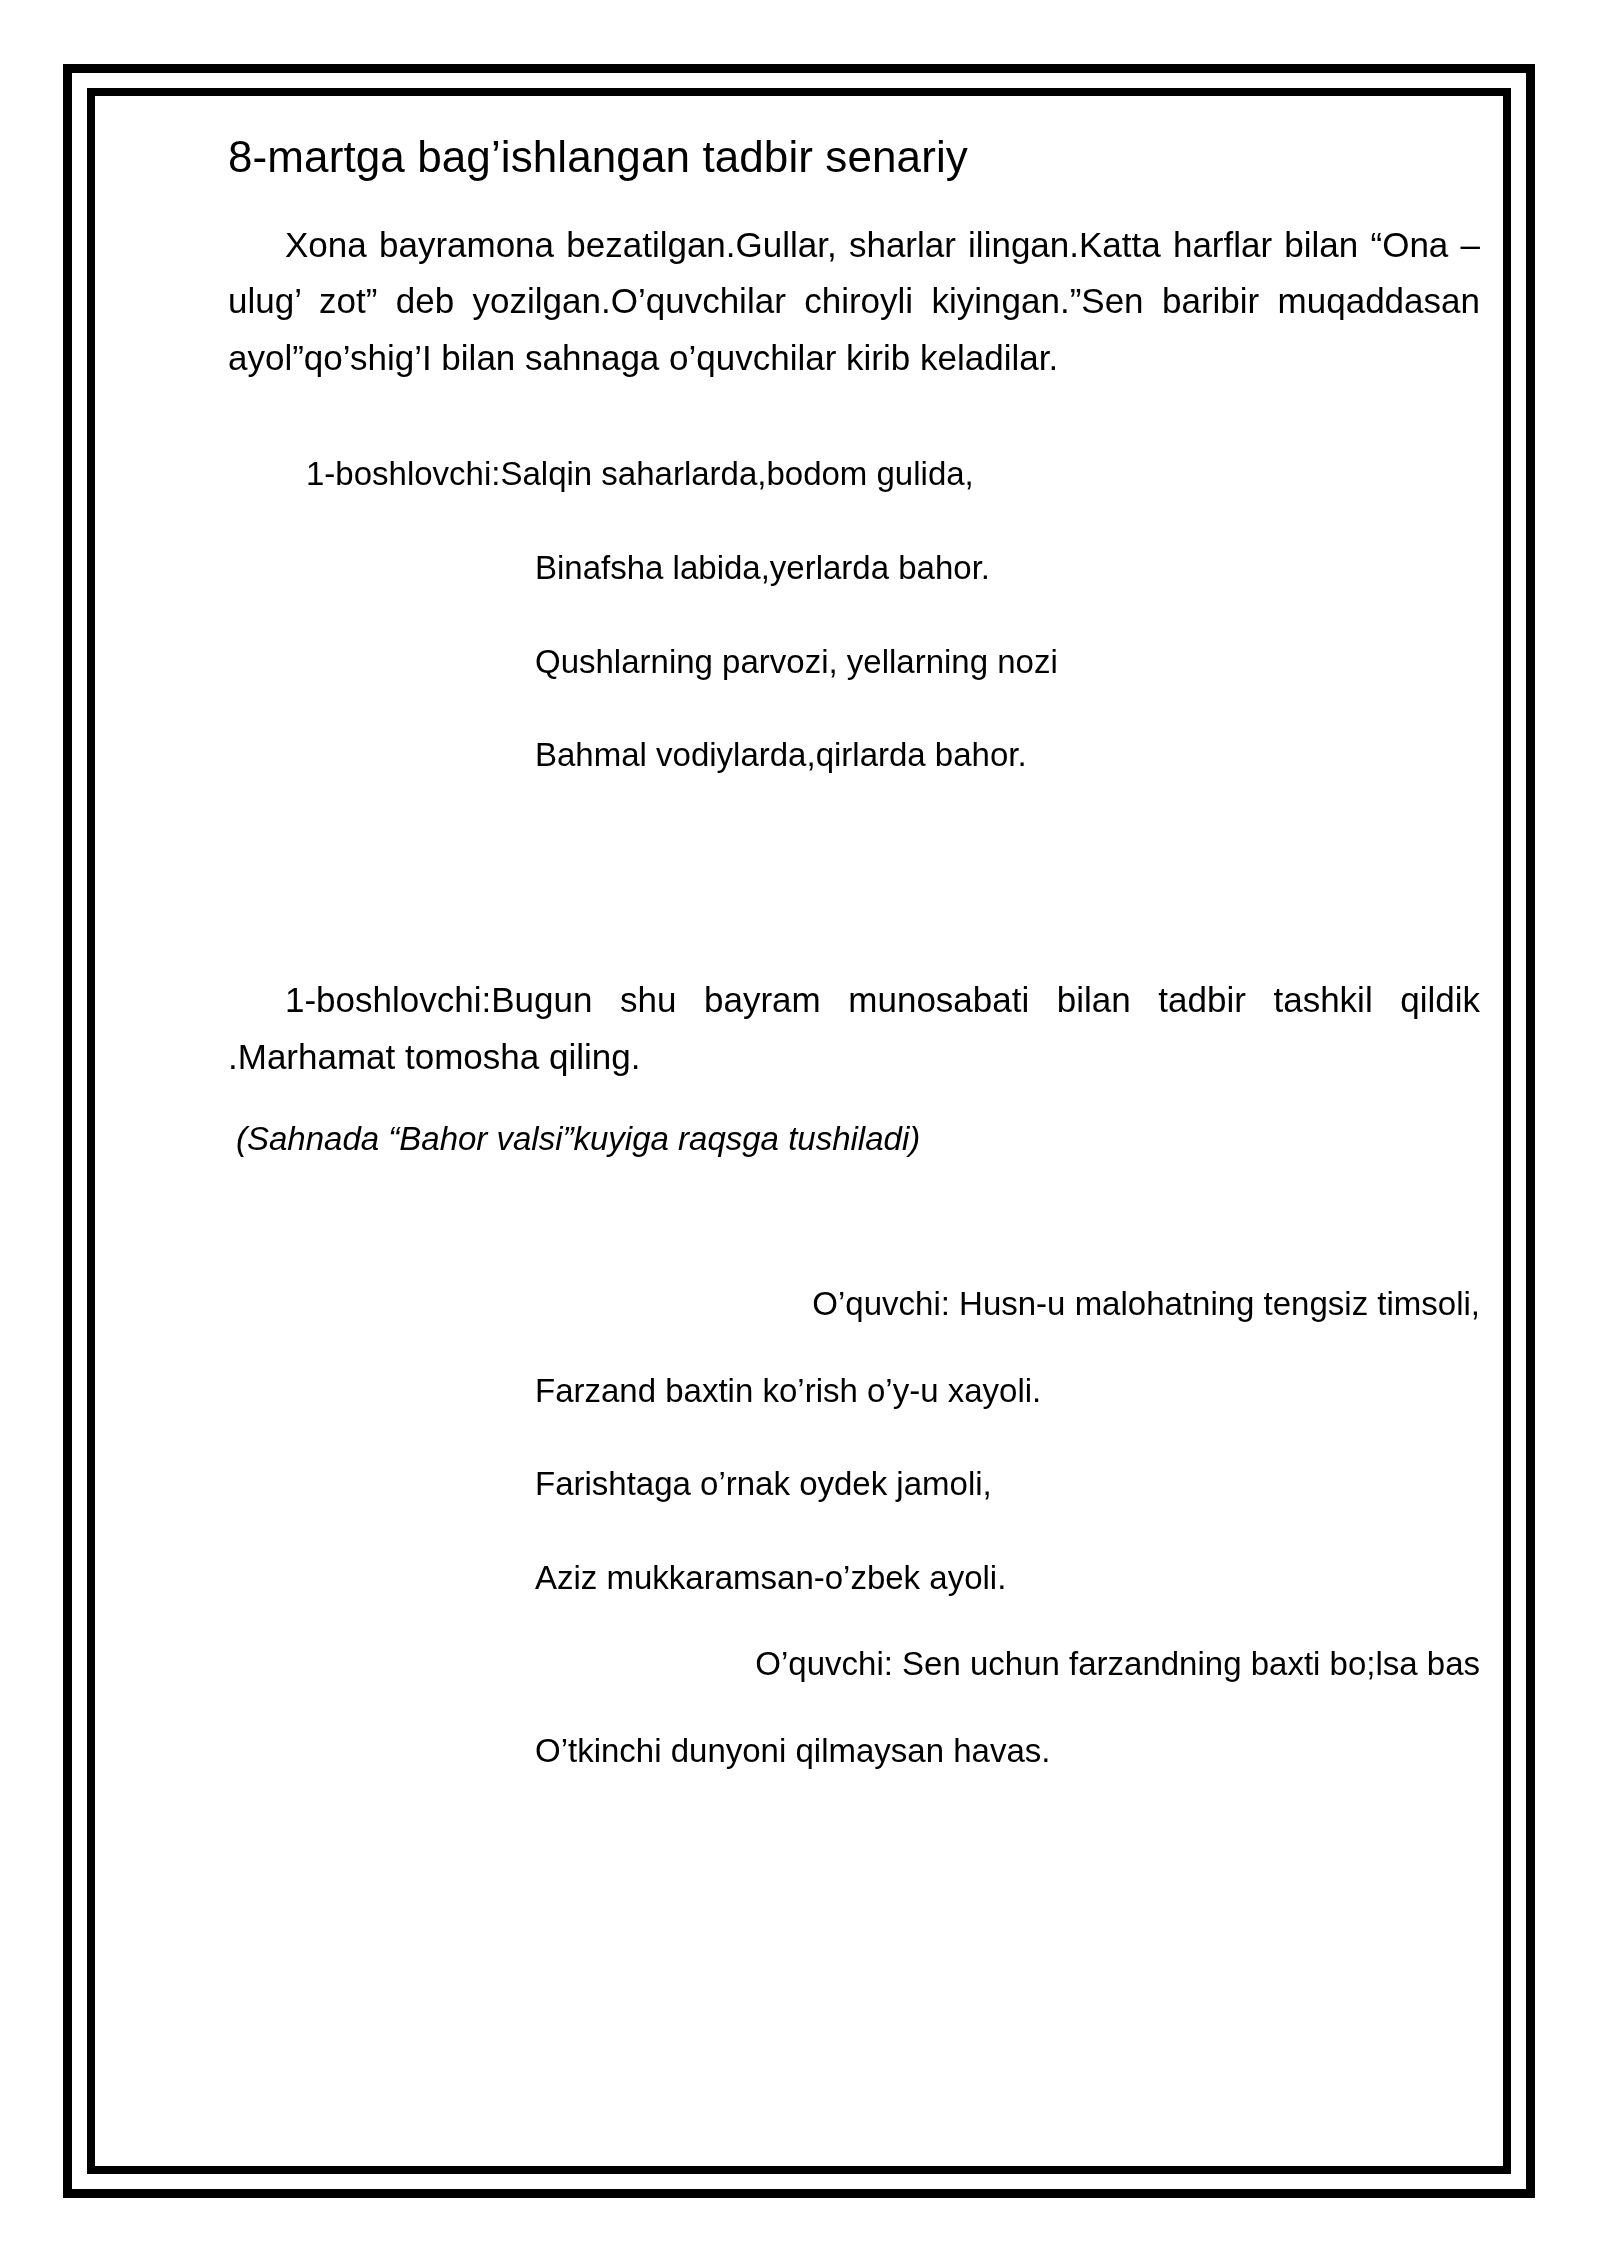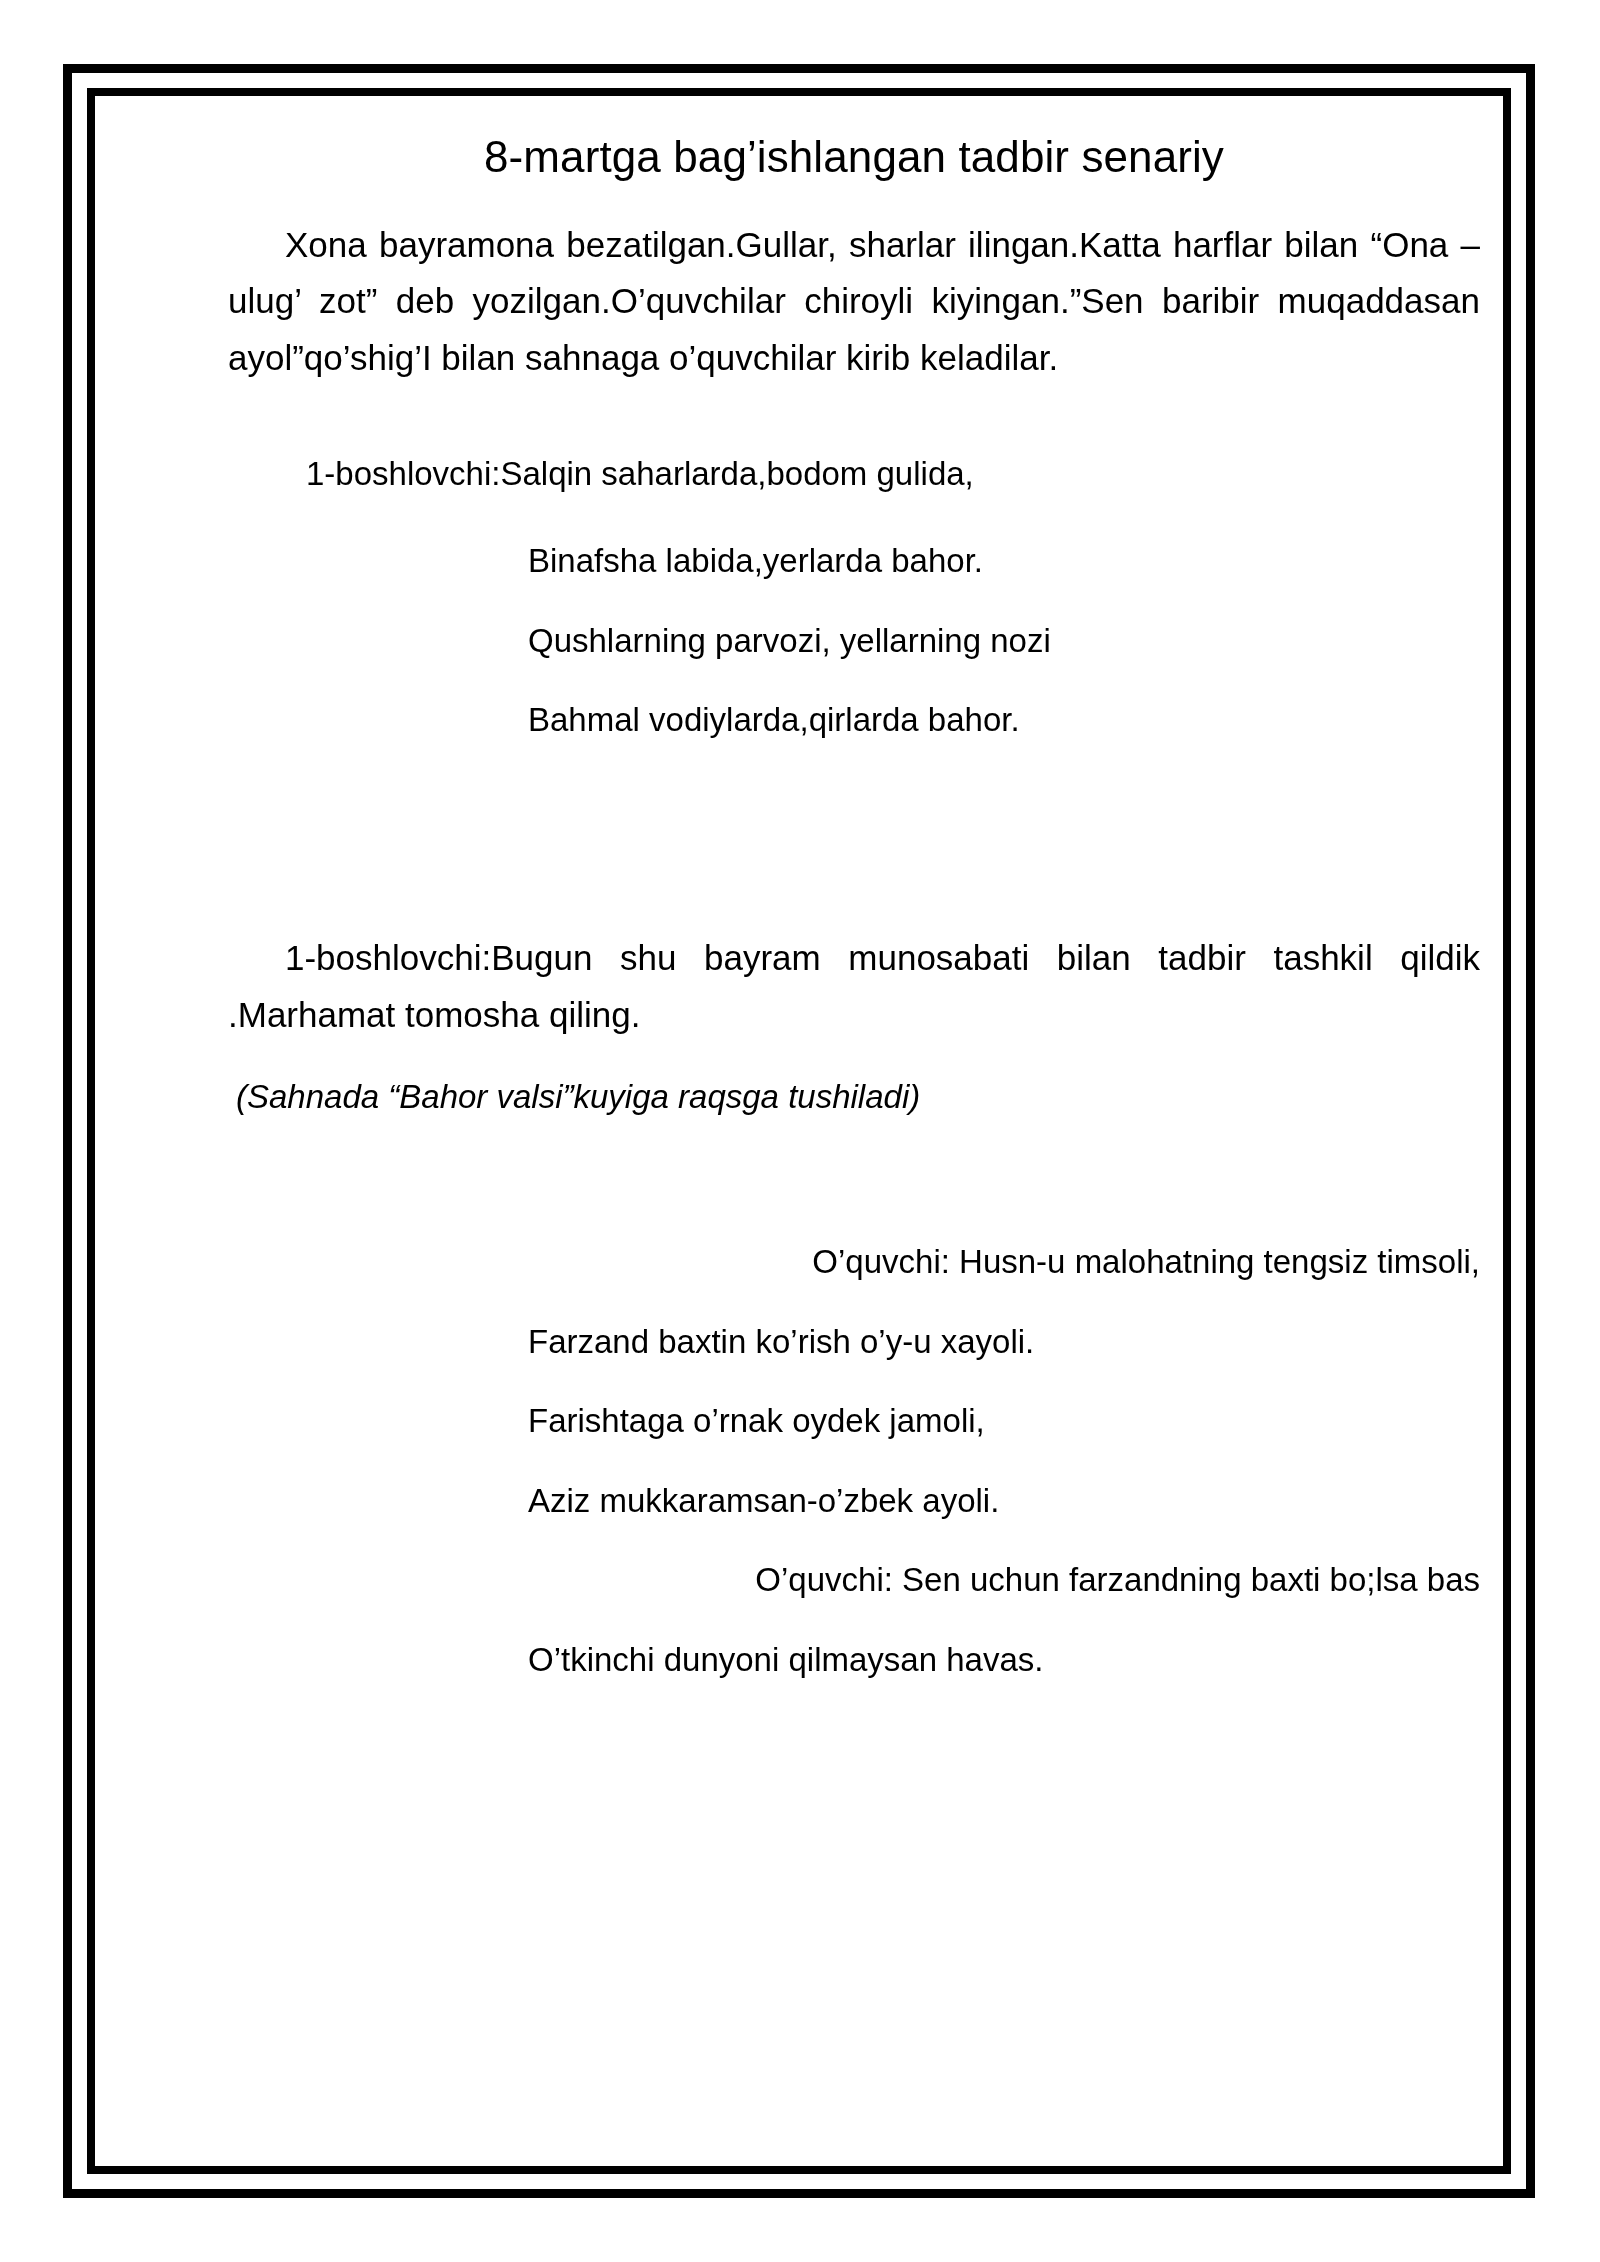--- a/index.html
+++ b/index.html
@@ -39,41 +39,40 @@
   }
 
   .content {
     position: absolute;
     left: 228px;
     top: 132px;
     width: 1252px;
   }
 
   .doc-title {
-    text-align: center;
     font-size: 44px;
     line-height: 1.15;
     font-weight: 400;
     margin: 0 0 34px 0;
     letter-spacing: 0.1px;
   }
 
   p.body-para {
     margin: 0;
     font-size: 35px;
     line-height: 1.62;
     text-align: justify;
     text-justify: inter-word;
     text-indent: 57px;
   }
 
   .verse-line {
     font-size: 33px;
     line-height: 1.62;
-    margin: 0;
+    margin: 7px;
     padding-left: 300px;
   }
 
   .lead-line {
     font-size: 33px;
     line-height: 1.62;
     margin: 8px;
     padding-left: 70px;
   }
 

